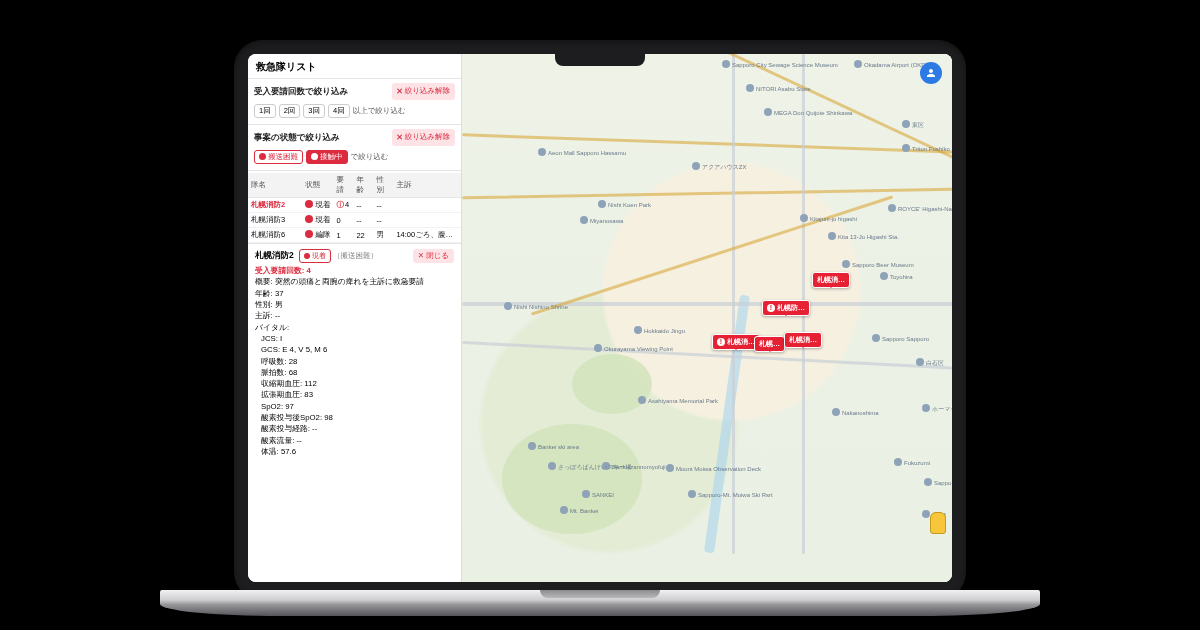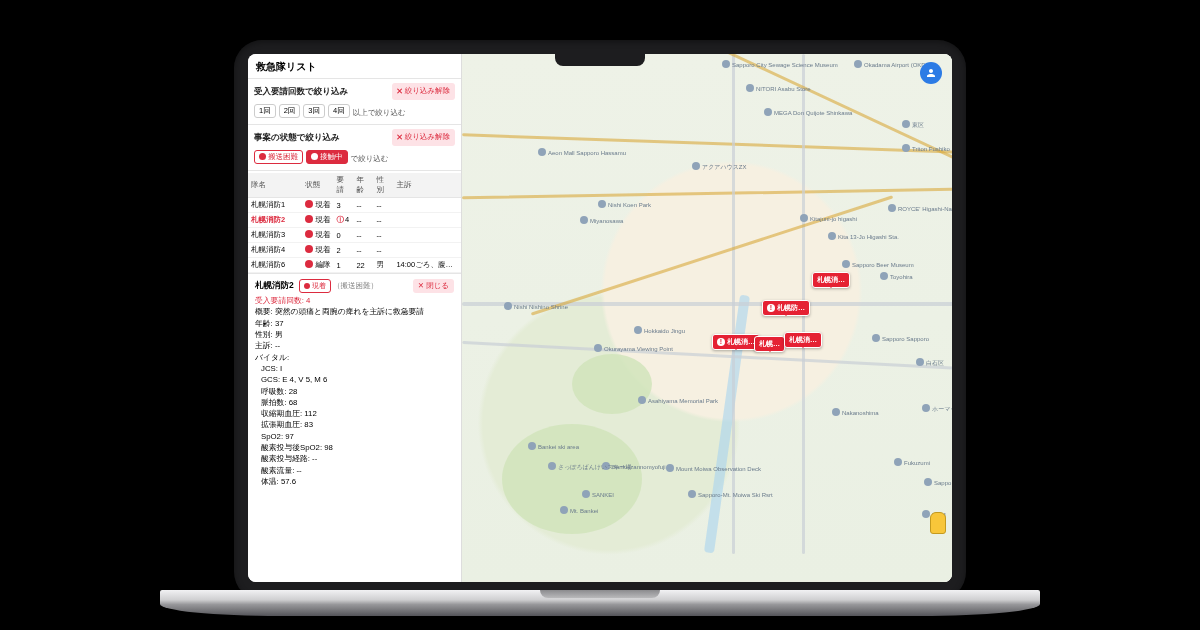--- a/index.html
+++ b/index.html
@@ -12,40 +12,40 @@
   .base-top{height:14px;background:linear-gradient(180deg,#f1f1f3,#cfcfd1 70%,#9d9da0);border-radius:2px 2px 0 0;position:relative}
   .base-top:before{content:"";position:absolute;left:50%;top:0;transform:translateX(-50%);width:120px;height:8px;background:linear-gradient(180deg,#8b8b8e,#b9b9bb);border-radius:0 0 10px 10px}
   .base-bot{height:12px;background:linear-gradient(180deg,#9a9a9d,#55555a);border-radius:0 0 140px 140px/0 0 14px 14px}
 
   .sidebar{width:214px;flex:0 0 214px;background:#fff;border-right:1px solid #ddd;font-size:8px;overflow:hidden;position:relative;z-index:5}
   .panel-title{font-size:10px;font-weight:600;padding:6px 8px 4px}
   .group{border-top:1px solid #e5e5e5;padding:4px 6px 6px}
   .filter-head{display:flex;align-items:center;justify-content:space-between}
   .filter-label{font-size:8.5px;font-weight:600;color:#222}
   .clear{background:#fde2e6;color:#dc2b3f;border:none;border-radius:3px;font-size:7.5px;padding:2px 5px;cursor:pointer}
-  .pill-row{display:flex;align-items:flex-end;flex-wrap:wrap;gap:3px;margin-top:4px}
+  .pill-row{display:flex;align-items:center;flex-wrap:wrap;gap:3px;margin-top:4px}
   .pill{border:1px solid #ccc;border-radius:3px;padding:1px 4px;font-size:7.5px;background:#fff;cursor:pointer}
   .pill-red{border-color:#dc2b3f;color:#dc2b3f}
   .pill-red .dot,.pill-red-fill .dot{width:7px;height:7px;border-radius:50%;display:inline-block;margin-right:2px;vertical-align:-1px;background:#dc2b3f}
   .pill-red-fill{background:#dc2b3f;color:#fff;border-color:#dc2b3f}
   .suffix{font-size:7.5px;color:#555}
   table{width:100%;border-collapse:collapse;font-size:7.5px;margin-top:2px}
   th{background:#f3f3f3;color:#555;font-weight:500;text-align:left;padding:2px 3px;border-bottom:1px solid #e5e5e5}
   td{padding:2px 3px;border-bottom:1px solid #f2f2f2;white-space:nowrap;overflow:hidden;text-overflow:ellipsis}
   tr.sel td:first-child{color:#dc2b3f;font-weight:600}
   .dot-cell{display:inline-block;width:8px;height:8px;border-radius:50%;background:#dc2b3f;vertical-align:-1px}
   .detail{border-top:1px solid #e5e5e5;padding:5px 7px;font-size:7.8px;line-height:1.45}
   .detail-head{display:flex;align-items:center;justify-content:space-between;margin-bottom:2px}
   .detail-name{font-weight:700;font-size:8.5px}
   .badge{display:inline-block;border-radius:3px;font-size:7px;padding:1px 4px;margin-left:3px}
   .badge-red{background:#fff;border:1px solid #dc2b3f;color:#dc2b3f}
   .badge-red .dot-cell{width:6px;height:6px;margin-right:2px}
   .tag-gray{color:#888;font-size:7.5px}
   .close-btn{background:#fde2e6;color:#dc2b3f;border:none;border-radius:3px;font-size:7.5px;padding:2px 5px;cursor:pointer}
-  .req{color:#dc2b3f;font-weight:400}
+  .req{color:#dc2b3f;font-weight:700}
   .indent{padding-left:6px}
 
   .map{flex:1;position:relative;background:#eef2e7;overflow:hidden}
   .map-bg{position:absolute;inset:0;background:
     radial-gradient(circle at 55% 45%,#f6f0e1 0 32%,transparent 33%),
     radial-gradient(circle at 30% 70%,#e4ecd6 0 25%,transparent 26%),
     linear-gradient(#eef2e7,#eaf0e3)}
   .road{position:absolute;background:#d9a83a;opacity:.6;height:3px;border-radius:2px}
   .road-b{background:#c9ced6;opacity:.7}
   .water{position:absolute;background:#a9d4ef;opacity:.6;border-radius:4px}
@@ -102,48 +102,32 @@
               <tr>
             <th>隊名</th>
             <th style="width:28px">状態</th>
             <th style="width:20px">要請</th>
             <th style="width:20px">年齢</th>
             <th style="width:20px">性別</th>
             <th>主訴</th>
           </tr>
             </thead>
           <tbody id="rows">
-              <tr>
-                <td>札幌消防1</td>
-                <td><span class="dot-cell"></span> 現着</td>
-                <td>3</td>
-                <td>--</td>
-                <td>--</td>
-                <td style="max-width:50px"></td>
-              </tr>
               <tr class="sel">
                 <td>札幌消防2</td>
                 <td><span class="dot-cell"></span> 現着</td>
                 <td><span style="color:#dc2b3f;font-weight:700;margin-right:1px">ⓘ</span>4</td>
                 <td>--</td>
                 <td>--</td>
                 <td style="max-width:50px"></td>
               </tr>
               <tr>
                 <td>札幌消防3</td>
                 <td><span class="dot-cell"></span> 現着</td>
                 <td>0</td>
-                <td>--</td>
-                <td>--</td>
-                <td style="max-width:50px"></td>
-              </tr>
-              <tr>
-                <td>札幌消防4</td>
-                <td><span class="dot-cell"></span> 現着</td>
-                <td>2</td>
                 <td>--</td>
                 <td>--</td>
                 <td style="max-width:50px"></td>
               </tr>
               <tr>
                 <td>札幌消防6</td>
                 <td><span class="dot-cell"></span> 編隊</td>
                 <td>1</td>
                 <td>22</td>
                 <td>男</td>

